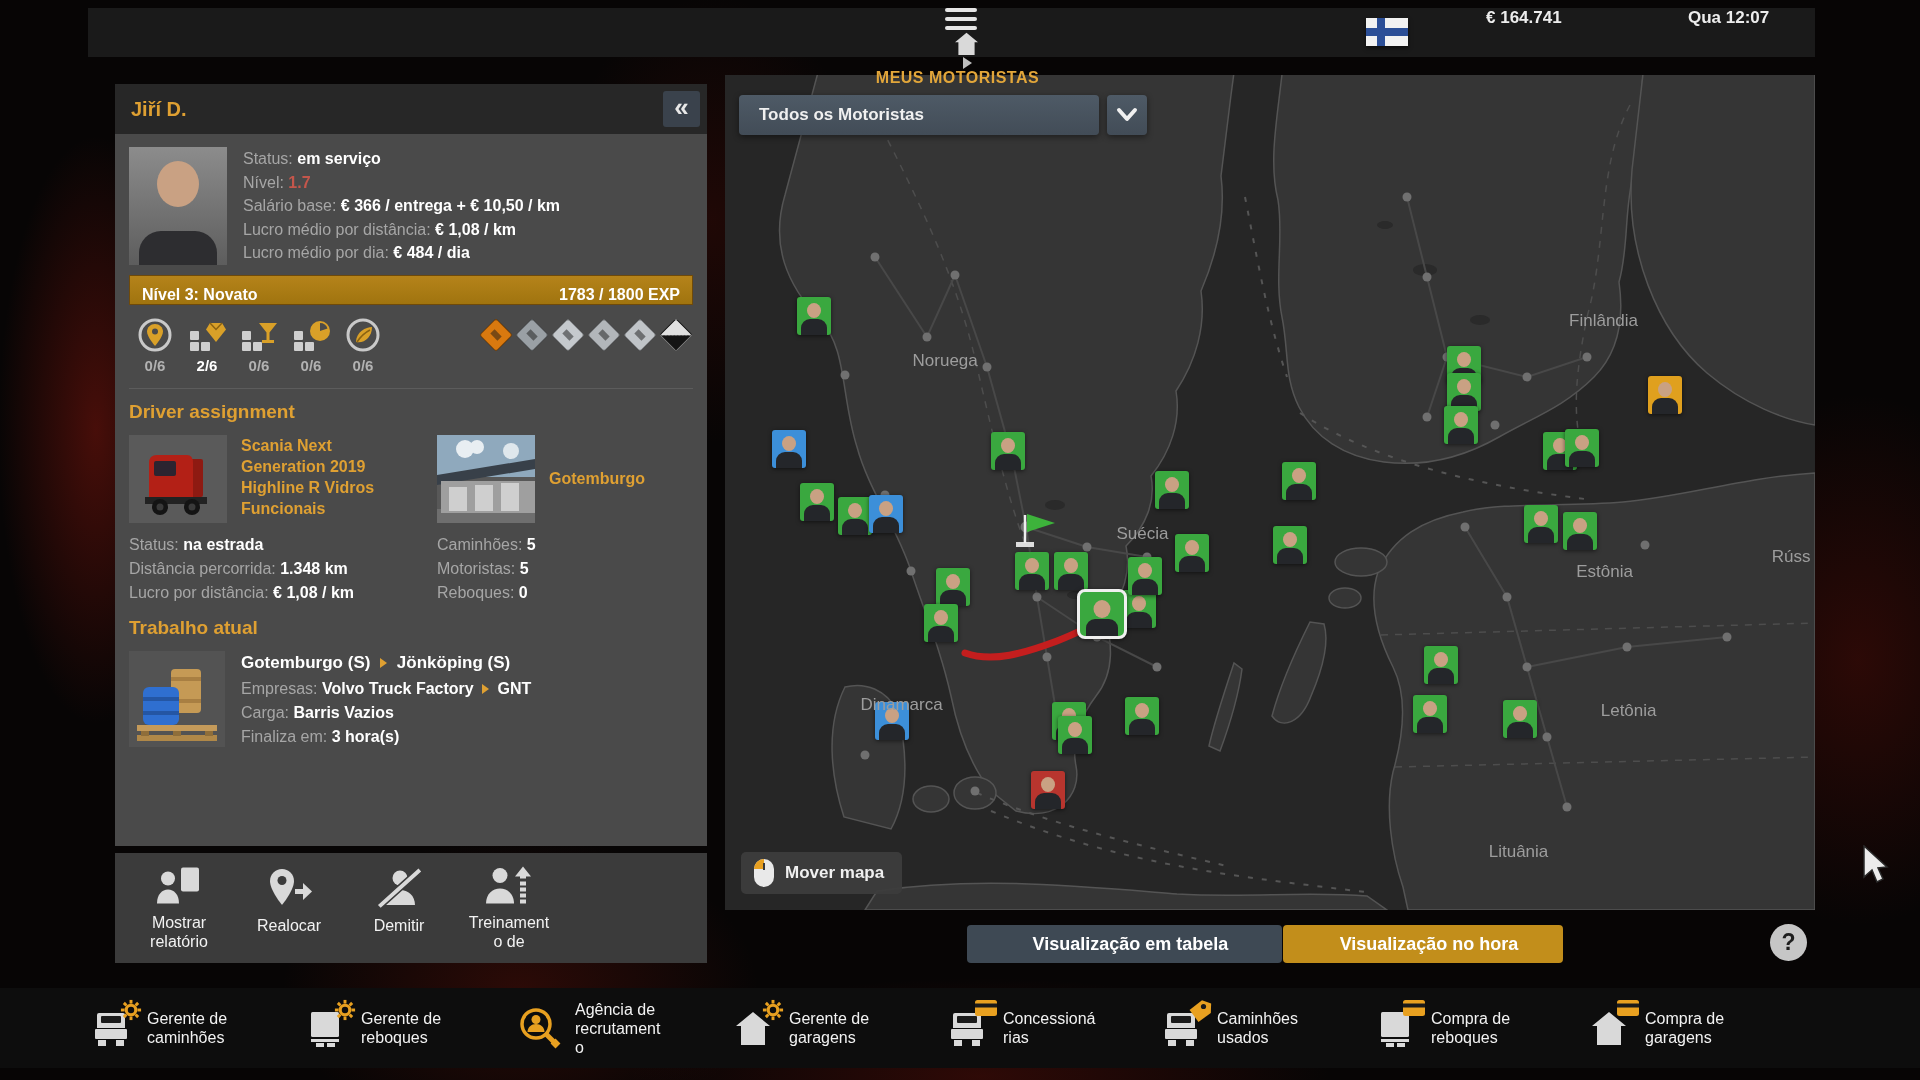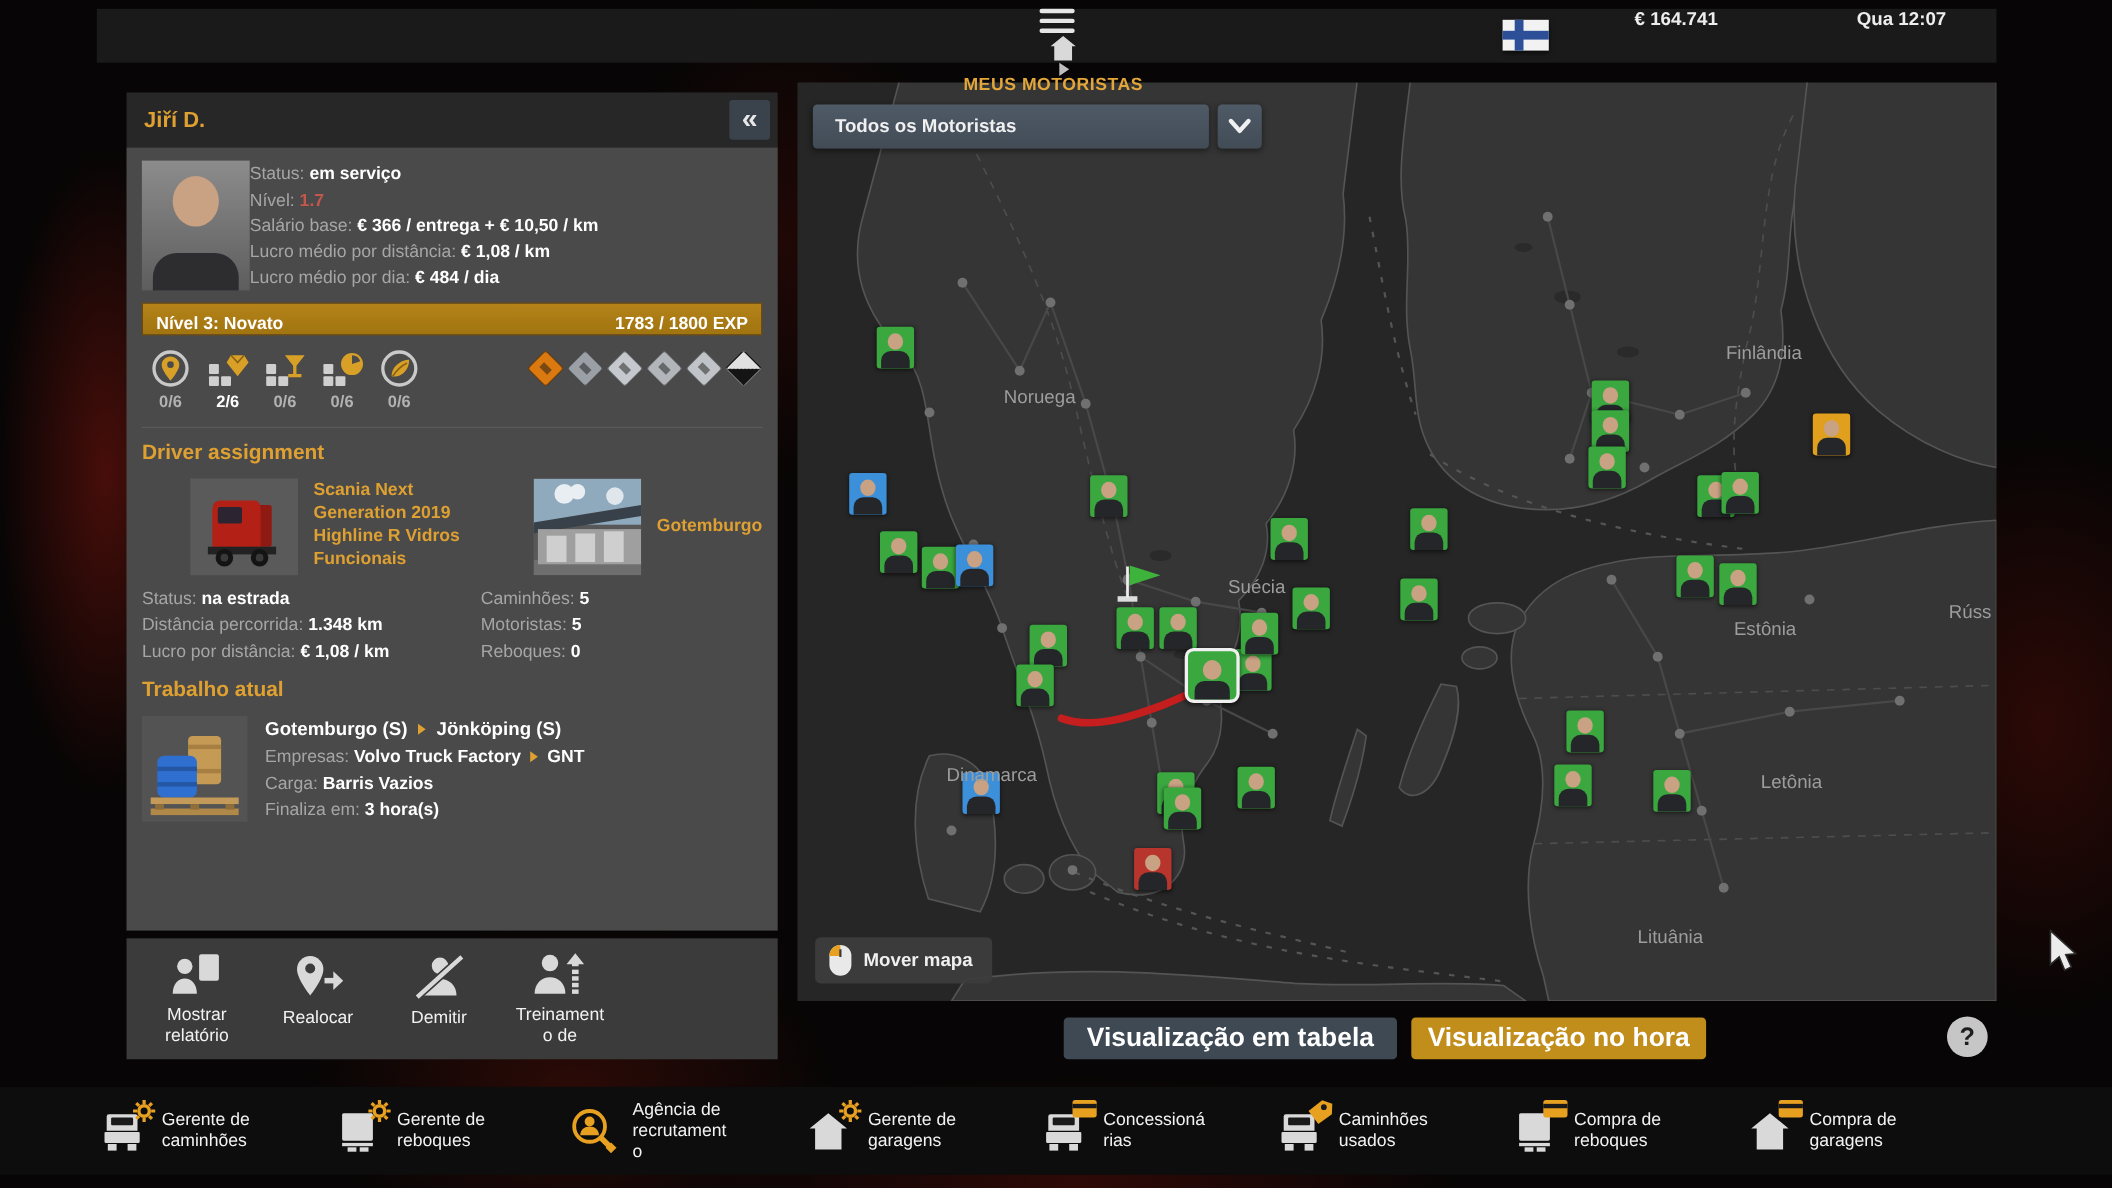--- a/index.html
+++ b/index.html
@@ -27,21 +27,21 @@
   .flag::after{content:"";position:absolute;left:0;top:10px;width:42px;height:8px;background:#2c4f97;}
   .topbar-money{position:absolute;left:1398px;color:#ededed;font-size:17px;font-weight:600;}
   .topbar-time{position:absolute;left:1600px;color:#ededed;font-size:17px;font-weight:600;}
   
   .panel-header{position:absolute;left:115px;top:84px;width:592px;height:50px;background:#272727;display:flex;align-items:center;z-index:2;}
   .driver-name{margin-left:16px;color:#dfa032;font-size:20px;font-weight:700;}
   .collapse-btn{position:absolute;right:7px;top:7px;width:37px;height:36px;background:#3a424c;border-radius:3px;
                 color:#e8e8e8;font-size:26px;font-weight:700;line-height:32px;text-align:center;cursor:pointer;}
   .panel-body{position:absolute;left:115px;top:134px;width:592px;height:712px;background:#4a4a4a;
               box-sizing:border-box;padding:12px 14px;z-index:2;}
-  .profile-row{display:flex;gap:0;}
+  .profile-row{display:flex;gap:16px;align-items:flex-end;}
   .portrait{flex:none;width:98px;height:118px;background:linear-gradient(180deg,#8c8c8c,#5d5d5d);position:relative;overflow:hidden;}
   .portrait::before{content:"";position:absolute;left:50%;top:14px;width:42px;height:46px;border-radius:50%;background:#c9a183;transform:translateX(-50%);}
   .portrait::after{content:"";position:absolute;left:50%;bottom:-8px;width:78px;height:42px;border-radius:22px 22px 0 0;background:#2d2d30;transform:translateX(-50%);}
   .stats-list{font-size:16px;line-height:23.5px;padding-top:1px;}
   .stat-label{color:#a6a6a6;}
   .stat-value{color:#fff;font-weight:700;}
   .stat-value.red{color:#c4564b;}
   .exp-bar{margin-top:10px;height:30px;background:linear-gradient(180deg,#bd8a1d,#a87a12);border:1px solid #6f4a0a;
            display:flex;justify-content:space-between;align-items:flex-end;padding:0 12px;color:#fff;font-weight:700;font-size:16px;box-sizing:border-box;}
   .skills-row{margin-top:10px;display:flex;align-items:flex-start;}
@@ -53,21 +53,21 @@
   .adr-box{width:34px;height:34px;display:flex;align-items:center;justify-content:center;}
   .adr{width:22px;height:22px;transform:rotate(45deg);border-radius:3px;border:1px solid rgba(0,0,0,.45);position:relative;}
   .adr::after{content:"";position:absolute;left:6px;top:8px;width:10px;height:6px;background:rgba(25,25,25,.5);}
   .adr1{background:#d9790f;} .adr2{background:#9aa0a5;} .adr3{background:#c5c9cd;}
   .adr4{background:#b2b6ba;} .adr5{background:#c0c4c8;}
   .adr6{background:linear-gradient(135deg,#e0e0e0 52%,#141414 52%);} .adr6::after{display:none;}
   .divider{margin:14px 0 0;border:none;border-top:1px solid #5c5c5c;}
   .section-heading{color:#dfa032;font-size:19px;font-weight:700;margin:12px 0;}
   .assign-grid{display:flex;}
   .col-truck{width:308px;} .col-garage{flex:1;}
-  .assign-row{display:flex;gap:14px;align-items:flex-start;justify-content:flex-end;}
+  .assign-row{display:flex;gap:14px;align-items:flex-start;}
   .assign-row.center{align-items:center;min-height:88px;}
   .thumb{flex:none;width:98px;height:88px;background:#585858;overflow:hidden;}
   .truck-link{color:#dfa032;font-weight:700;font-size:16px;line-height:21px;width:152px;cursor:pointer;}
   .garage-link{color:#dfa032;font-weight:700;font-size:16px;cursor:pointer;}
   .assign-stats{margin-top:10px;font-size:16px;line-height:24px;}
   .job-row{display:flex;gap:16px;margin-top:2px;}
   .cargo-thumb{flex:none;width:96px;height:96px;background:#535353;overflow:hidden;}
   .route-line{font-size:17px;font-weight:700;color:#fff;margin:2px 0 4px;}
   .job-stats{font-size:16px;line-height:24px;}
   .actions-panel{position:absolute;left:115px;top:853px;width:592px;height:110px;background:#3b3b3b;
@@ -92,21 +92,21 @@
   .map-filter{position:absolute;left:14px;top:20px;width:360px;height:40px;border-radius:4px;
               background:linear-gradient(180deg,#4e5a66,#424c57);display:flex;align-items:center;padding-left:20px;
               box-sizing:border-box;color:#f0f0f0;font-size:17px;font-weight:600;box-shadow:0 2px 6px rgba(0,0,0,.45);cursor:pointer;}
   .filter-chevron-btn{position:absolute;left:382px;top:20px;width:40px;height:40px;border-radius:4px;
               background:linear-gradient(180deg,#4e5a66,#424c57);display:flex;align-items:center;justify-content:center;
               box-shadow:0 2px 6px rgba(0,0,0,.45);cursor:pointer;}
   .move-map{position:absolute;left:16px;bottom:16px;height:42px;background:rgba(60,60,60,.95);border-radius:5px;
             display:flex;align-items:center;gap:10px;padding:0 18px 0 12px;color:#f0f0f0;font-size:17px;font-weight:600;cursor:pointer;}
   
   .view-btn{position:absolute;top:925px;height:38px;border-radius:4px;display:flex;align-items:center;justify-content:center;
-            color:#fff;font-weight:700;font-size:24px;cursor:pointer;z-index:2;}
+            color:#fff;font-weight:700;font-size:18px;cursor:pointer;z-index:2;padding-left:12px;}
   .view-btn-table{left:967px;width:303px;background:#3e4954;}
   .view-btn-map{left:1283px;width:268px;background:#c28e1b;}
   .help-btn{position:absolute;left:1770px;top:924px;width:37px;height:37px;border-radius:50%;background:#c6c6c6;
             color:#1e1e1e;font-size:23px;font-weight:700;display:flex;align-items:center;justify-content:center;cursor:pointer;z-index:2;}
   .bottom-nav{position:absolute;left:0;top:988px;width:1920px;height:80px;background:#0d0d0d;display:flex;
               align-items:stretch;padding-left:72px;box-sizing:border-box;z-index:2;gap:30px;}
   .nav-item{display:flex;align-items:center;gap:12px;padding:0 15px;cursor:pointer;}
   .nav-item.active{background:#5a6370;}
   .nav-icon{position:relative;width:48px;height:48px;flex:none;display:flex;align-items:center;justify-content:center;}
   .nav-accent{position:absolute;top:-5px;right:-7px;}

